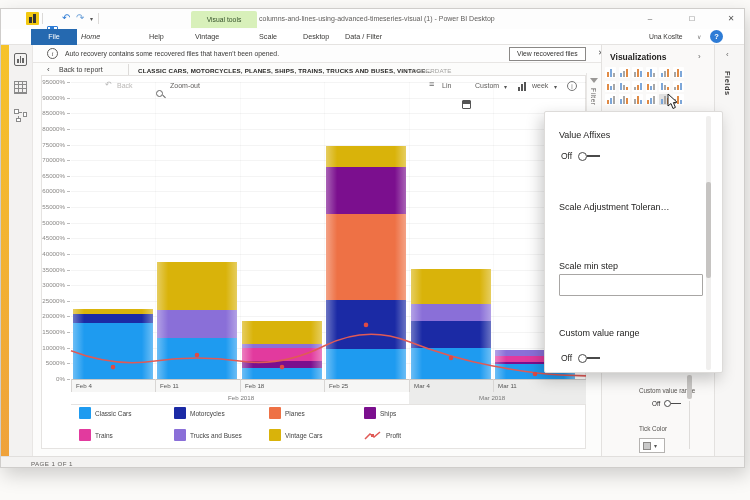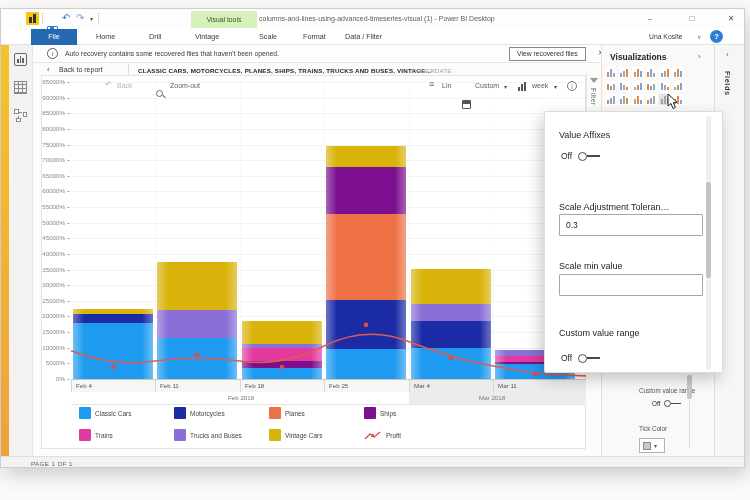--- a/index.html
+++ b/index.html
@@ -99,25 +99,25 @@
     <div class="a ttl" style="left:258px;top:6px">columns-and-lines-using-advanced-timeseries-visual (1) - Power BI Desktop</div>
     <div class="a wctl" style="left:638px;top:2px">–</div>
     <div class="a wctl" style="left:680px;top:2px">□</div>
     <div class="a wctl" style="left:719px;top:2px">✕</div>
   </div>
 
   
   <div class="a" style="left:0;top:20px;width:743px;height:16px;background:#fff;border-bottom:1px solid #e5e3e1">
     <div class="a file-tab" style="left:30px;top:0">File</div>
     <div id="ribbon-tabs">
-        <div class="rtab" style="position: absolute; left: 95px; top: 0px;">Home</div>
-        <div class="rtab" style="position: absolute; left: 148px; top: 0px;">Drill</div>
+        <div class="rtab" style="position: absolute; left: 80px; top: 0px; font-style: italic;">Home</div>
+        <div class="rtab" style="position: absolute; left: 148px; top: 0px;">Help</div>
         <div class="rtab" style="position: absolute; left: 194px; top: 0px;">Vintage</div>
         <div class="rtab" style="position: absolute; left: 258px; top: 0px;">Scale</div>
-        <div class="rtab" style="position: absolute; left: 302px; top: 0px;">Format</div>
+        <div class="rtab" style="position: absolute; left: 302px; top: 0px;">Desktop</div>
         <div class="rtab" style="position: absolute; left: 344px; top: 0px;">Data / Filter</div>
       </div>
     <div class="a rtab" style="left:648px;top:0;font-size:6.8px">Una Kosīte</div>
     <div class="a caret" style="left:696px;top:4px;color:#777">∨</div>
     <div class="a help-ic" style="left:709px;top:1px">?</div>
   </div>
 
   
   <div class="a" style="left:0;top:36px;width:8px;height:411px;background:linear-gradient(#f6c32a,#efa23b)"></div>
   <div class="a" style="left:8px;top:36px;width:24px;height:411px;background:#f3f2f1;border-right:1px solid #e8e6e4">
@@ -463,22 +463,21 @@
 
   
   <div id="flyout">
     <div class="lbl" style="top:18px">Value Affixes</div>
     <div class="tog" style="position:absolute;left:16px;top:39px">
       <span class="t">Off</span>
         <span class="k"></span>
         <span class="ln"></span>
     </div>
     <div class="lbl" style="top:90px">Scale Adjustment Toleran…</div>
-    <input style="top: 102px;" value="0.3">
-    <div class="lbl" style="top:149px">Scale min value</div>
+    <div class="lbl" style="top:149px">Scale min step</div>
     <input style="top: 162px;" value="">
     <div class="lbl" style="top:216px">Custom value range</div>
     <div class="tog" style="position:absolute;left:16px;top:241px">
       <span class="t">Off</span>
         <span class="k"></span>
         <span class="ln"></span>
     </div>
     <div style="position:absolute;left:161px;top:4px;width:5px;height:254px;background:#f0efee;border-radius:2px"></div>
     <div style="position:absolute;left:161px;top:70px;width:5px;height:96px;background:#c6c4c2;border-radius:2px"></div>
   </div>

